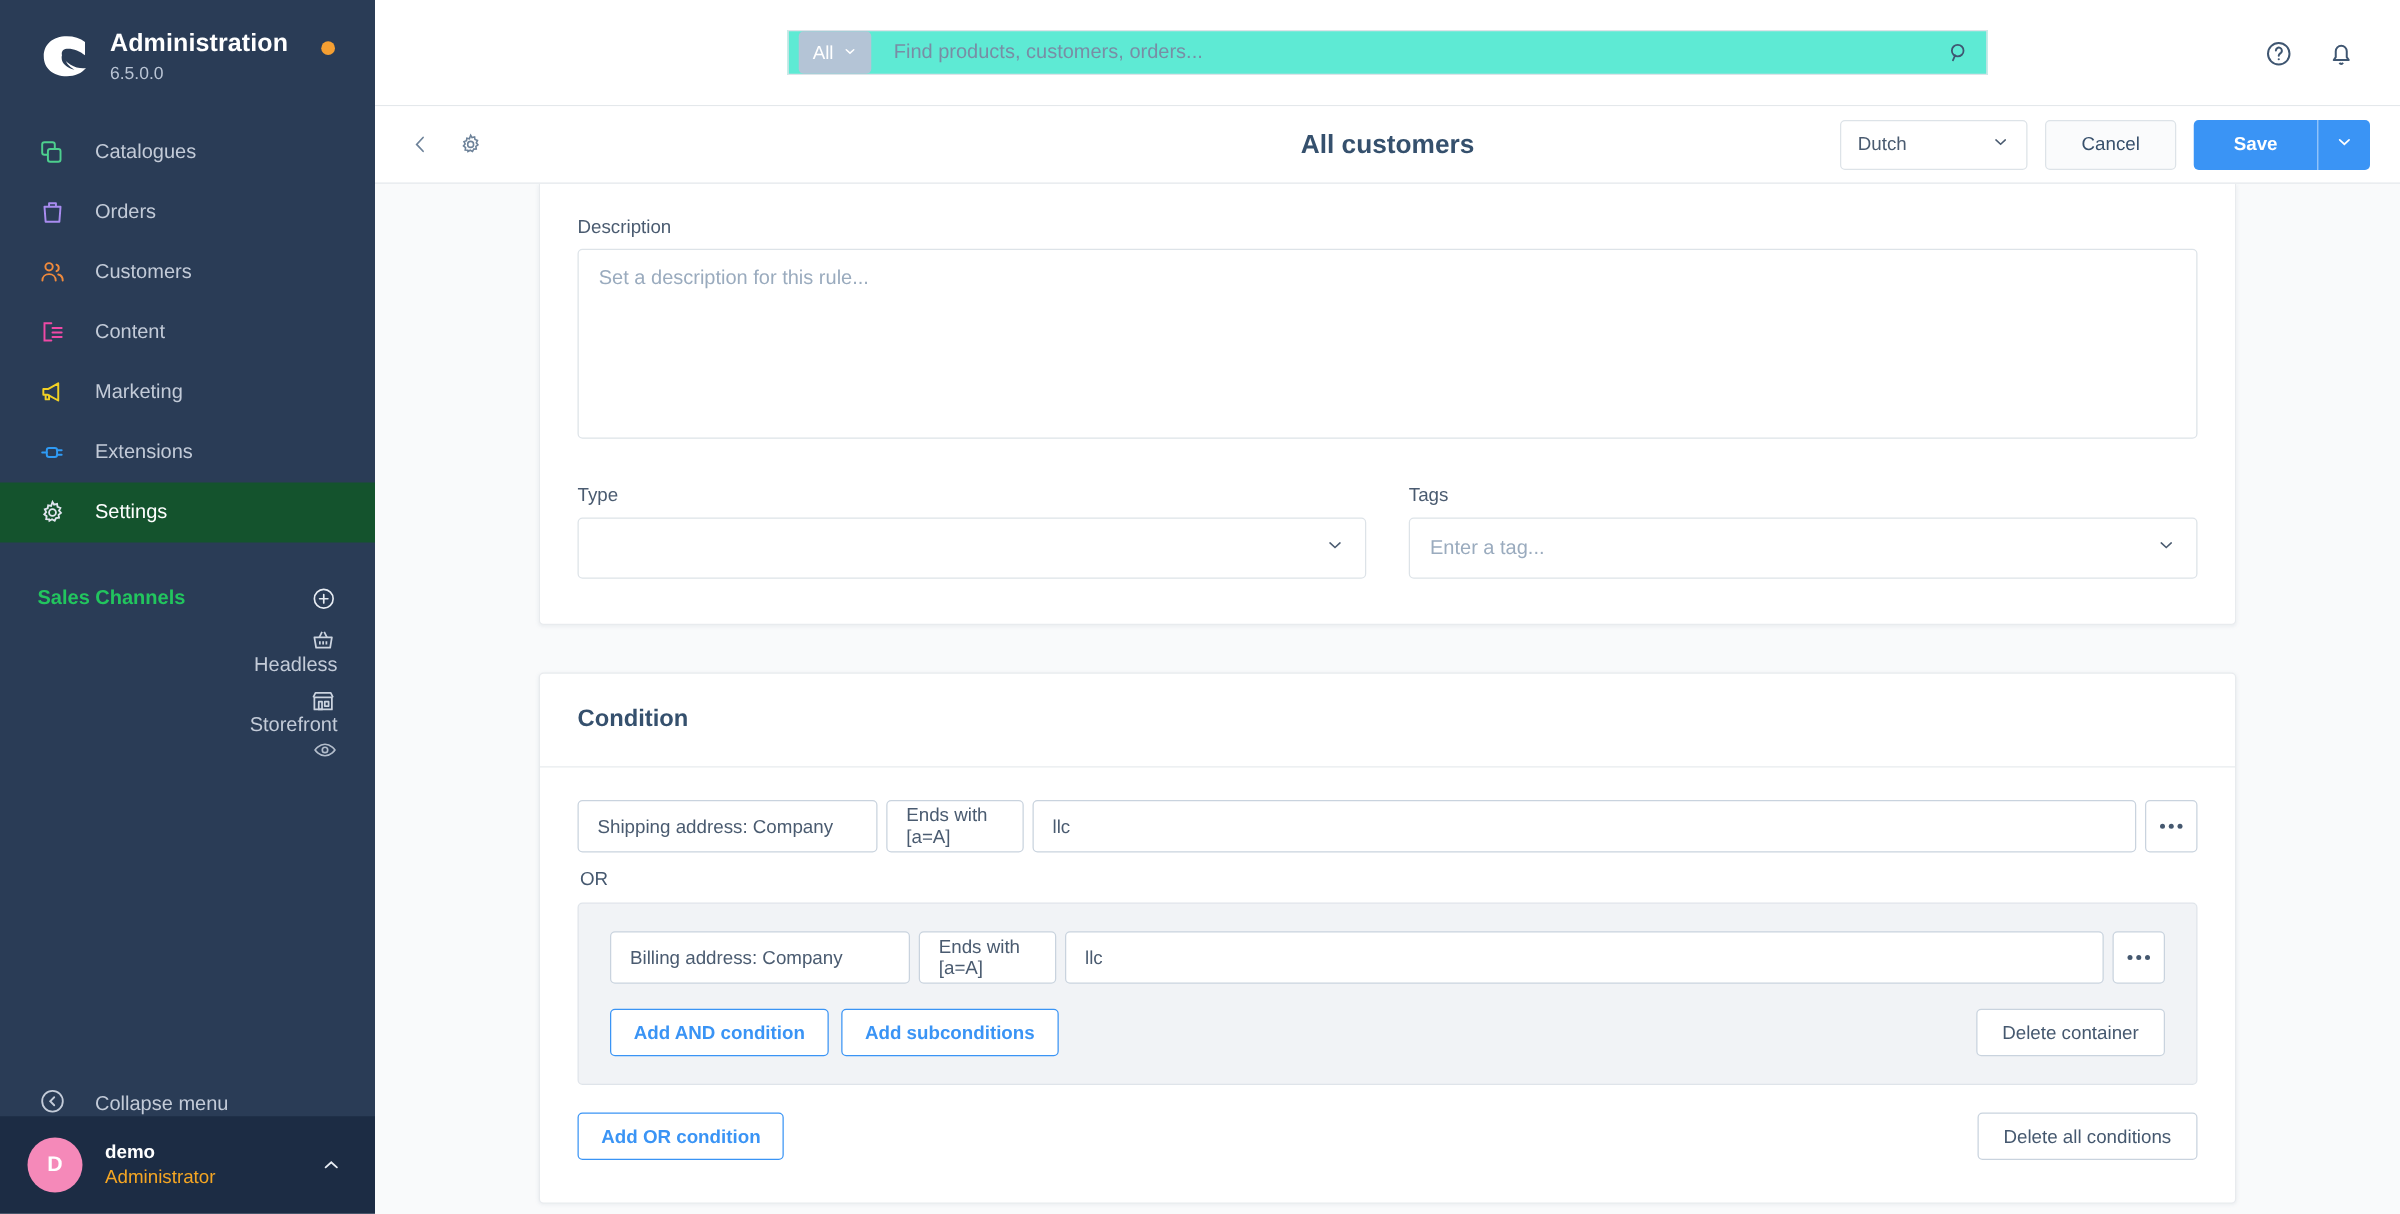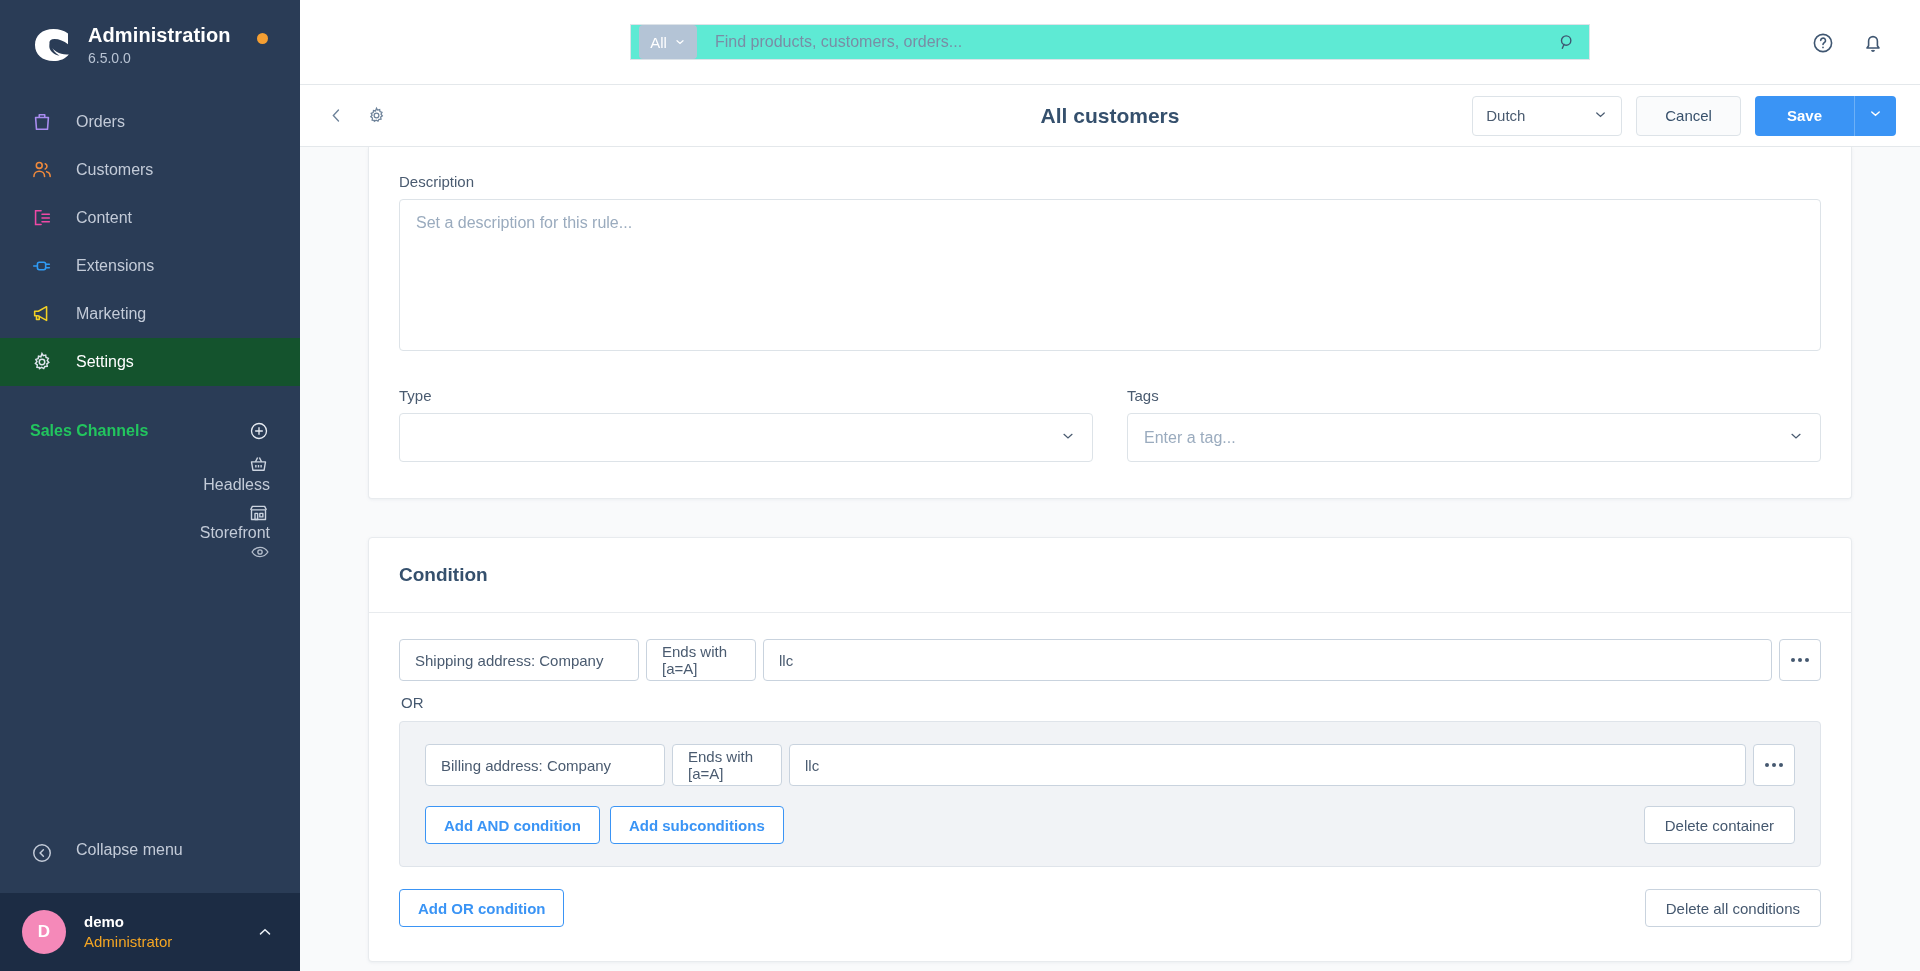--- a/index.html
+++ b/index.html
@@ -55,21 +55,21 @@
     display: flex; align-items: flex-end;
     height: 48px; padding: 0 30px;
     color: #c3cbd8; font-size: 16px; cursor: pointer; flex-direction: column;
   }
   .sb-channel .ic { width: 24px; height: 24px; flex:0 0 24px; display:flex; align-items:center; justify-content:center;}
   .sb-channel .lbl { margin-left: 22px; flex: 1; }
   .sb-channel .eye { width: 20px; height: 20px; opacity: .85; }
 
   .sb-spacer { flex: 1; }
   .sb-collapse {
-    display: flex; align-items: flex-start;
+    display: flex; align-items: flex-end;
     height: 52px; padding-left: 30px;
     color: #c3cbd8; font-size: 16px; cursor: pointer;
   }
   .sb-collapse .ic { width: 24px; height: 24px; flex:0 0 24px; display:flex; align-items:center; justify-content:center;}
   .sb-collapse .lbl { margin-left: 22px; }
   .sb-user {
     background: #1c2c44;
     height: 78px;
     display: flex; align-items: center;
     padding: 0 26px 0 22px;
@@ -174,21 +174,21 @@
     height: 40px; width: 42px;
     background: #3a94f5;
     border-left: 1px solid #6cb0f7;
     border-radius: 0 4px 4px 0;
     display: flex; align-items: center; justify-content: center;
     cursor: pointer;
   }
 
   
   .content { flex: 1; overflow: hidden; padding: 0; background: #f9fafb; }
-  .content-inner { width: 1484px; margin: 0 auto; padding-top: 0; }
+  .content-inner { width: 1358px; margin: 0 auto; padding-top: 0; }
 
   .card {
     background: #fff;
     border: 1px solid #e8ebee;
     border-radius: 4px;
     box-shadow: 0 1px 3px rgba(120,140,160,.10);
   }
   .card-cut { border-top: 0; border-radius: 0 0 4px 4px; }
   .card-body { padding: 0 30px 36px 30px; }
 
@@ -290,20 +290,29 @@
       <div class="sb-brand-text">
         <div class="sb-title">Administration</div>
         <div class="sb-version">6.5.0.0</div>
       </div>
       <div class="sb-dot"></div>
     </div>
 
     <nav class="sb-nav">
 
 
+      <div class="sb-item">
+        <span class="ic">
+          <svg width="22" height="22" viewBox="0 0 24 24" fill="none" stroke="#4dcf8e" stroke-width="1.7">
+            <rect x="3" y="3" width="11" height="11" rx="2"></rect>
+              <rect x="8" y="9" width="11" height="11" rx="2" fill="#2a3c56"></rect>
+          </svg>
+        </span>
+        <span class="lbl">Catalogues</span>
+      </div>
 
       <div class="sb-item">
         <span class="ic">
           <svg width="22" height="22" viewBox="0 0 24 24" fill="none" stroke="#a98cf0" stroke-width="1.7" stroke-linejoin="round">
             <path d="M5 7h14l-1 13H6L5 7z"></path>
               <path d="M9 7V4h6v3"></path>
           </svg>
         </span>
         <span class="lbl">Orders</span>
       </div>
@@ -325,36 +334,36 @@
           <svg width="22" height="22" viewBox="0 0 24 24" fill="none" stroke="#ef49a6" stroke-width="1.7" stroke-linecap="round">
             <path d="M11 4H5v15h6"></path>
               <path d="M12 8h8M12 12h8M12 16h8"></path>
           </svg>
         </span>
         <span class="lbl">Content</span>
       </div>
 
       <div class="sb-item">
         <span class="ic">
+          <svg width="22" height="22" viewBox="0 0 24 24" fill="none" stroke="#f2d024" stroke-width="1.7" stroke-linejoin="round">
+            <path d="M4 9v5h4l9 5V4L8 9H4z"></path>
+              <path d="M6 14v4h3v-4"></path>
+          </svg>
+        </span>
+        <span class="lbl">Marketing</span>
+      </div>
+
+      <div class="sb-item">
+        <span class="ic">
           <svg width="22" height="22" viewBox="0 0 24 24" fill="none" stroke="#2f9bf5" stroke-width="1.7" stroke-linecap="round">
             <rect x="7" y="8" width="9" height="8" rx="2"></rect>
               <path d="M3 12h4M16 10h4M16 14h4"></path>
           </svg>
         </span>
         <span class="lbl">Extensions</span>
-      </div>
-
-      <div class="sb-item">
-        <span class="ic">
-          <svg width="22" height="22" viewBox="0 0 24 24" fill="none" stroke="#f2d024" stroke-width="1.7" stroke-linejoin="round">
-            <path d="M4 9v5h4l9 5V4L8 9H4z"></path>
-              <path d="M6 14v4h3v-4"></path>
-          </svg>
-        </span>
-        <span class="lbl">Marketing</span>
       </div>
 
       <div class="sb-item active">
         <span class="ic">
           <svg width="22" height="22" viewBox="0 0 24 24" fill="none" stroke="#dfe5ee" stroke-width="1.6">
             <circle cx="12" cy="12" r="3"></circle>
             <path d="M12 2.8l1.4 2.3 2.6-.6.4 2.6 2.5.9-1.2 2.4 1.7 2-2.1 1.6.4 2.6-2.6.2-1.2 2.4-2.3-1.3-2.3 1.3L9.1 18l-2.6-.2.4-2.6L4.8 13.6l1.7-2-1.2-2.4 2.5-.9.4-2.6 2.6.6L12 2.8z"></path>
           </svg>
         </span>
         <span class="lbl">Settings</span>

